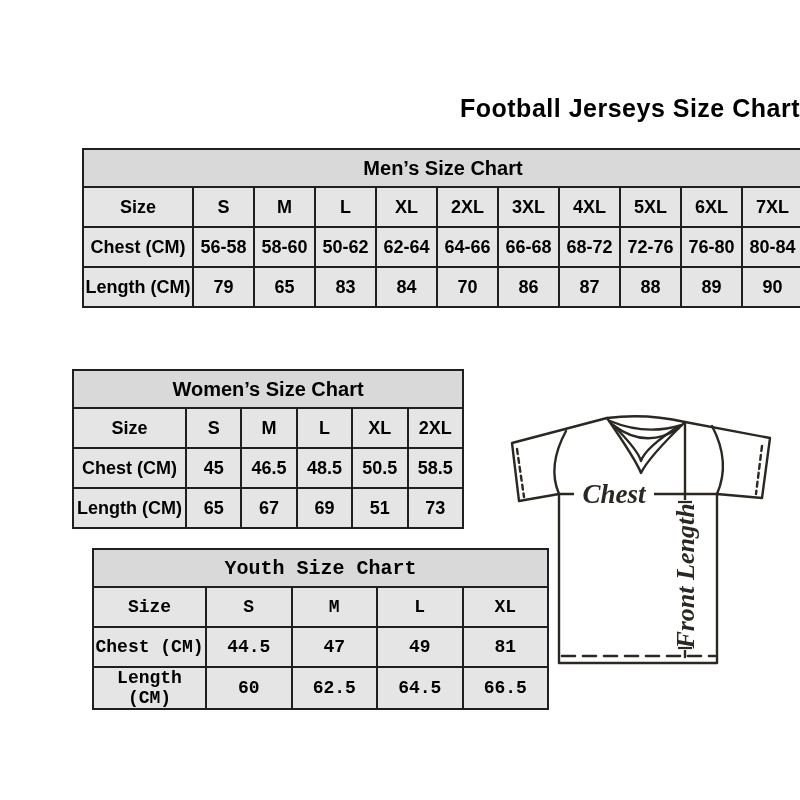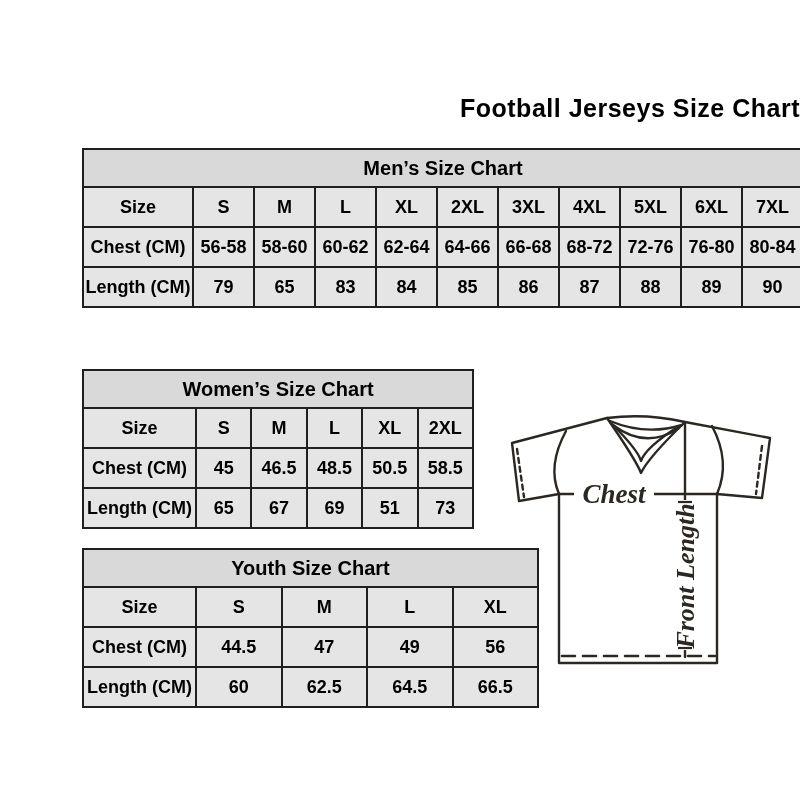--- a/index.html
+++ b/index.html
@@ -15,22 +15,22 @@
     overflow:hidden;
   }
   .title{
     position:absolute;top:94px;left:0;width:800px;margin:0;
     text-align:right;font-size:25px;font-weight:bold;letter-spacing:0.5px;
   }
   table.size-table{
     position:absolute;border-collapse:collapse;table-layout:fixed;background:#e5e5e5;margin-left:44px;
   }
   #men-table{left:38px;top:148px;width:722px;}
-  #women-table{left:38px;top:369px;width:392px;}
-  #youth-table{left:38px;top:548px;width:457px;}
+  #women-table{left:28px;top:369px;width:392px;}
+  #youth-table{left:48px;top:548px;width:457px;font-family:Liberation Mono, monospace;}
   .size-table th,.size-table td{
     border:2px solid var(--border);
     font-weight:bold;text-align:center;vertical-align:middle;padding:0;
   }
   .size-table td{height:38px;font-size:18px;}
   .size-table th.table-header{height:36px;background:var(--header-bg);font-size:20px;}
   col.men-label{width:110px;}
   col.sm-label{width:113px;}
   #jersey-diagram{position:absolute;left:498px;top:400px;}
 </style>
@@ -62,36 +62,36 @@
           <td>3XL</td>
           <td>4XL</td>
           <td>5XL</td>
           <td>6XL</td>
           <td>7XL</td>
         </tr>
         <tr>
           <td>Chest (CM)</td>
           <td>56-58</td>
           <td>58-60</td>
-          <td>60-62</td>
+          <td>50-62</td>
           <td>62-64</td>
           <td>64-66</td>
           <td>66-68</td>
           <td>68-72</td>
           <td>72-76</td>
           <td>76-80</td>
           <td>80-84</td>
         </tr>
         <tr>
           <td>Length (CM)</td>
           <td>79</td>
           <td>65</td>
           <td>83</td>
           <td>84</td>
-          <td>85</td>
+          <td>70</td>
           <td>86</td>
           <td>87</td>
           <td>88</td>
           <td>89</td>
           <td>90</td>
         </tr>
       </tbody>
   </table>
 
   <table class="size-table" id="women-table">
@@ -148,21 +148,21 @@
           <td>S</td>
           <td>M</td>
           <td>L</td>
           <td>XL</td>
         </tr>
         <tr>
           <td>Chest (CM)</td>
           <td>44.5</td>
           <td>47</td>
           <td>49</td>
-          <td>56</td>
+          <td>81</td>
         </tr>
         <tr>
           <td>Length (CM)</td>
           <td>60</td>
           <td>62.5</td>
           <td>64.5</td>
           <td>66.5</td>
         </tr>
       </tbody>
   </table>

